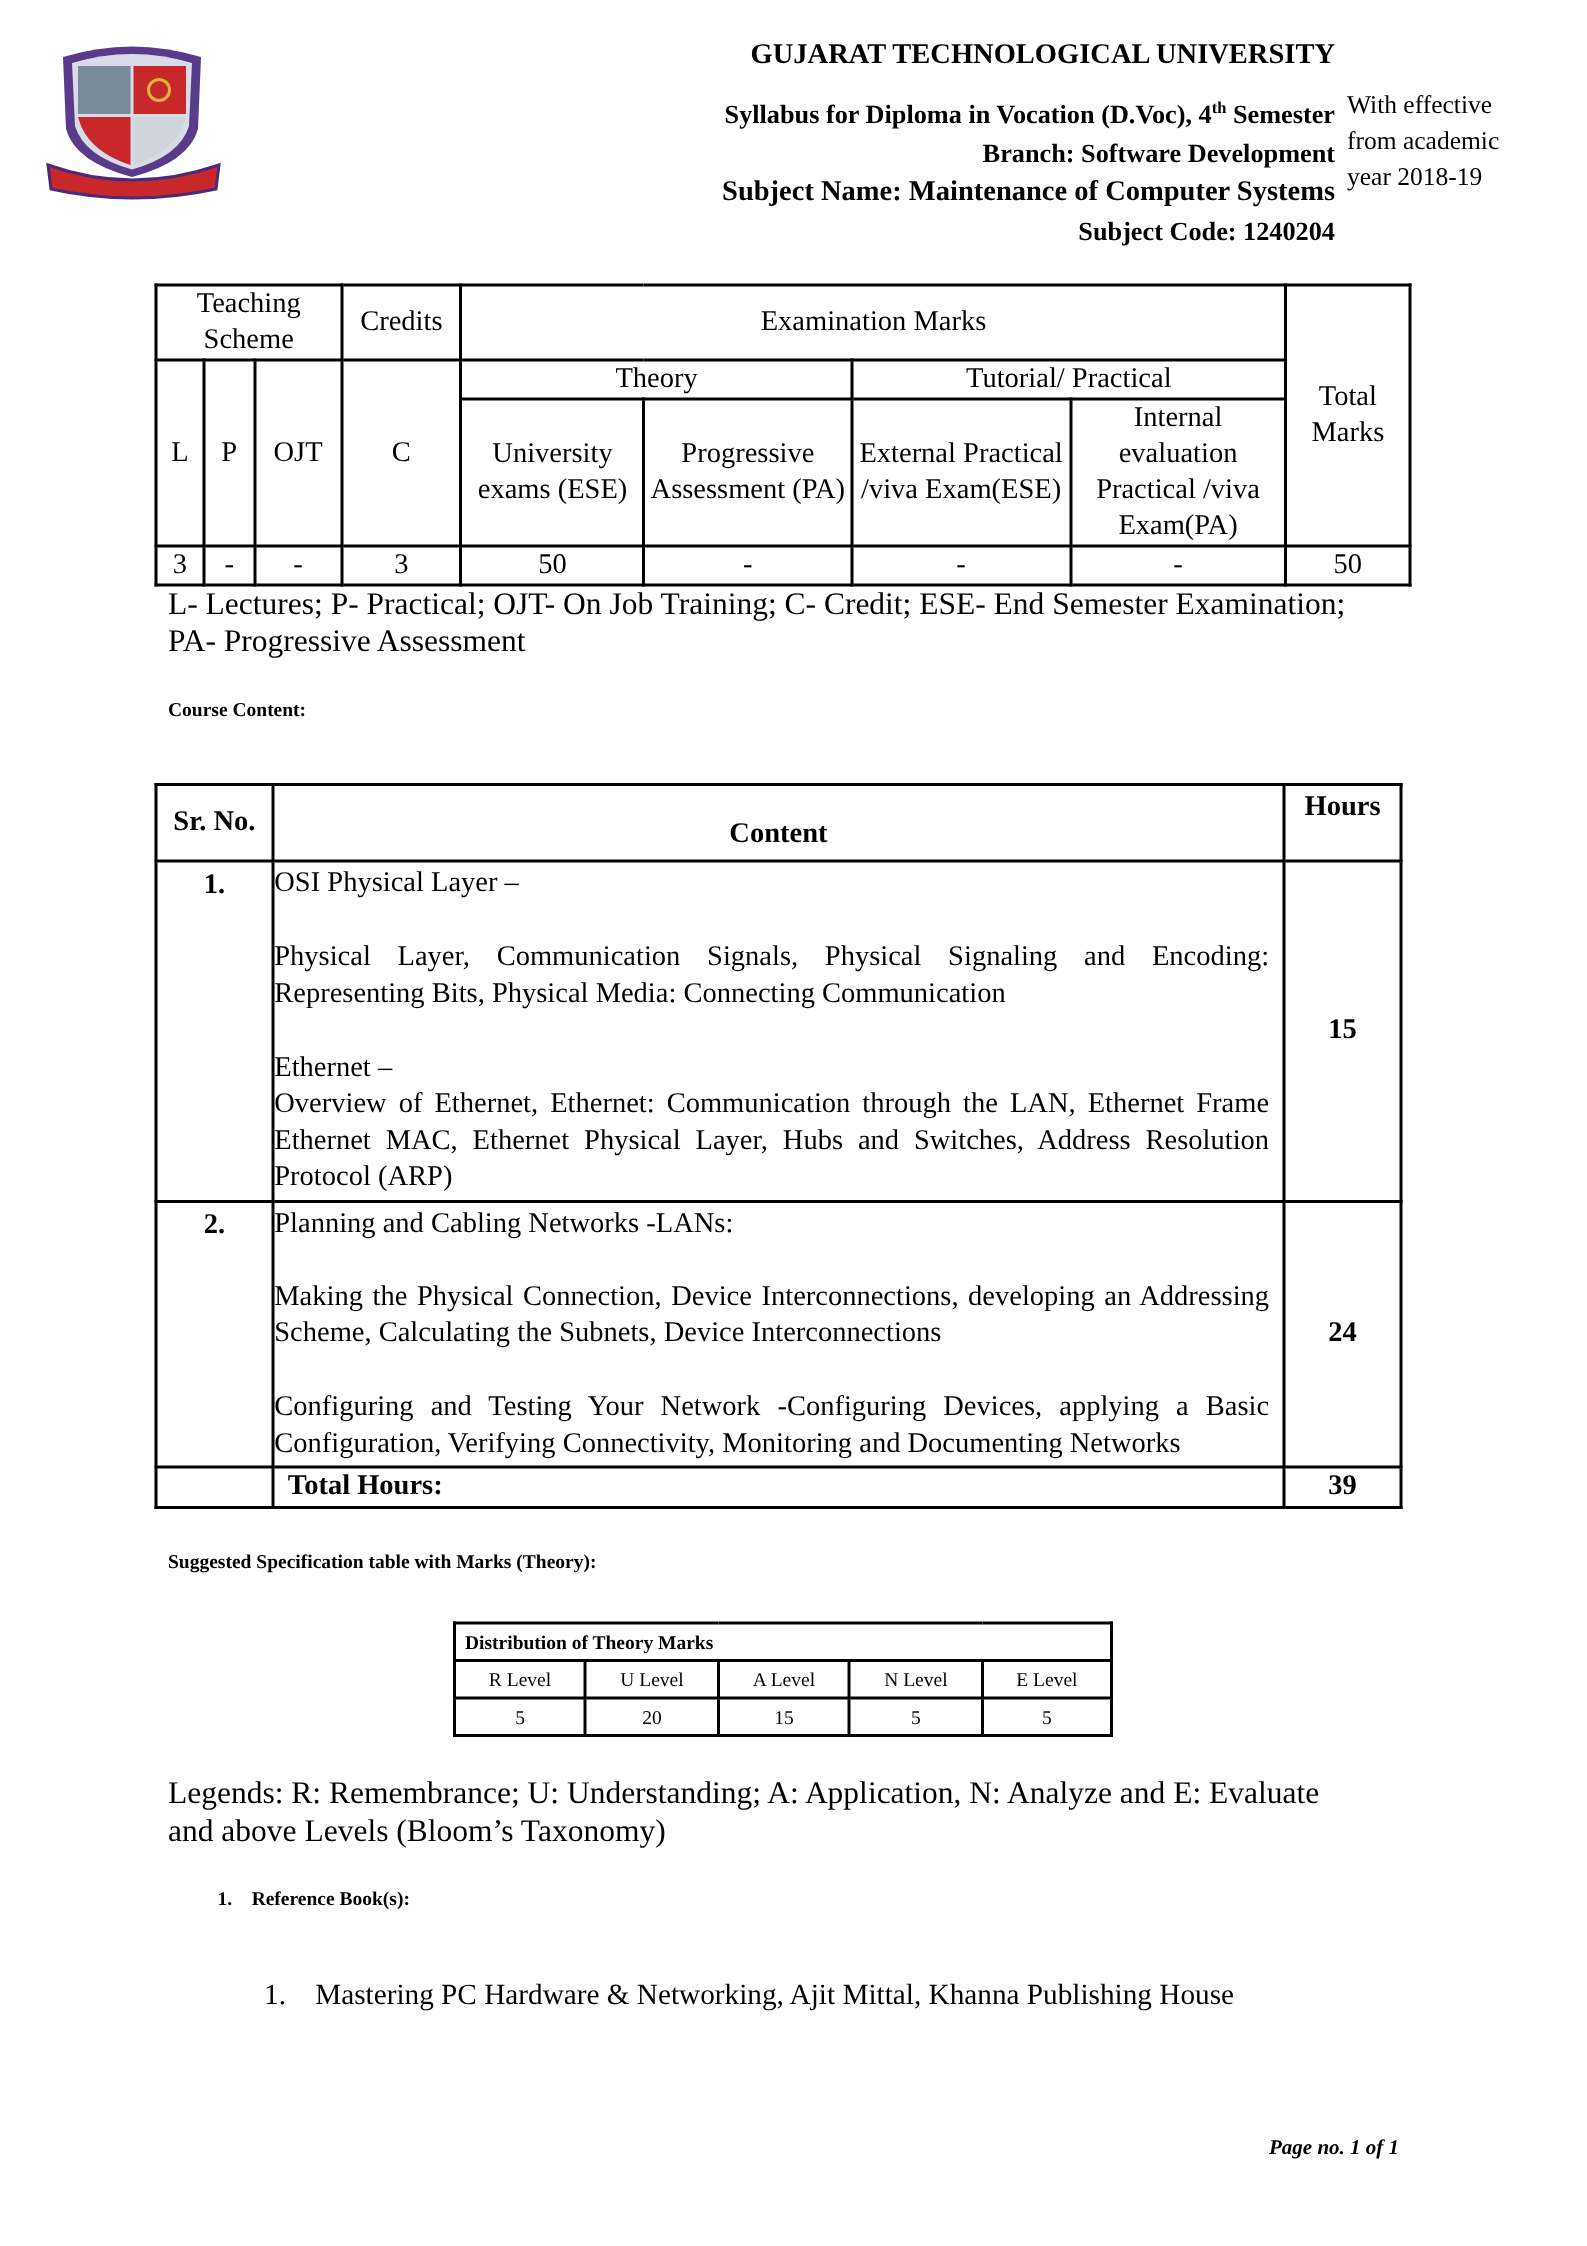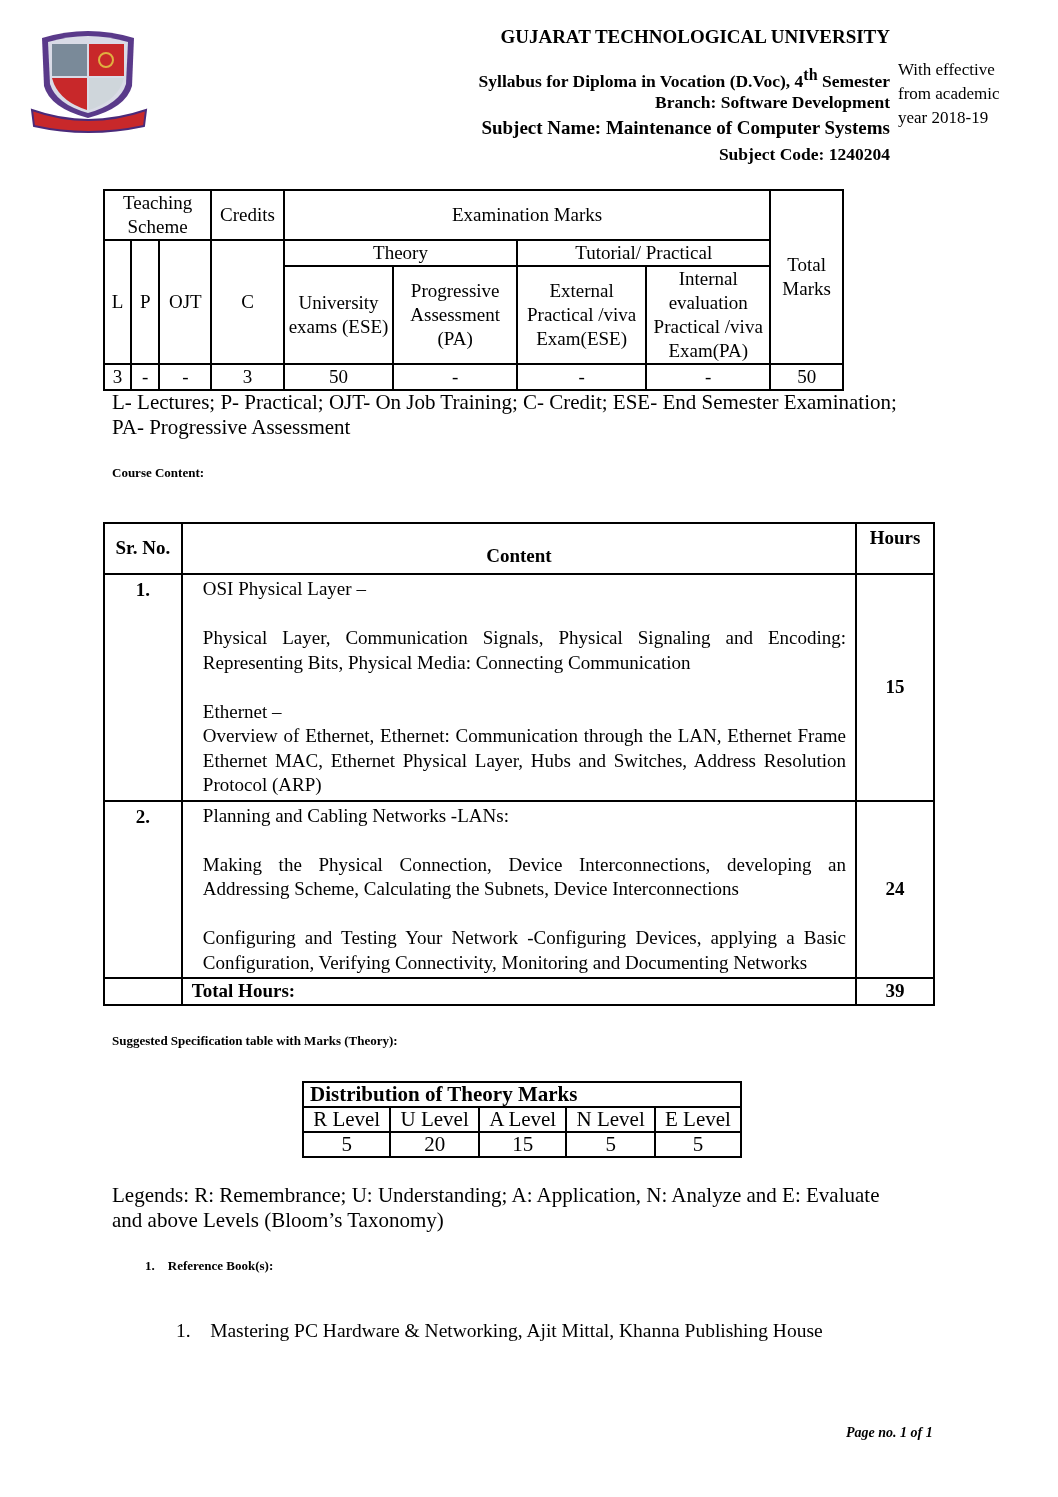--- a/index.html
+++ b/index.html
@@ -11,37 +11,37 @@
   .logo { left: 28px; top: 26px; width: 122px; height: 108px; }
   .hdr { left: 250px; width: 640px; text-align: right; font-weight: bold; }
   .h-univ { top: 26px; font-size: 19px; }
   .h-line { font-size: 17.5px; }
   .h1 { top: 66px; } .h2 { top: 92px; } .h3 { top: 117px; font-size: 19px; } .h4 { top: 144px; }
   .effective { left: 898px; top: 58px; width: 140px; font-weight: normal; font-size: 17px; line-height: 24px; }
 
   table { border-collapse: collapse; }
   td, th { border: 2px solid #000; padding: 0; font-weight: normal; text-align: center; vertical-align: middle; }
 
-  .scheme { left: 103px; top: 189px; width: 741px; font-size: 19px; line-height: 24px; }
+  .scheme { left: 103px; top: 189px; width: 838px; font-size: 19px; line-height: 24px; }
   .scheme td { height: 24px; }
 
   .legend-note { left: 112px; top: 390px; width: 820px; font-size: 21px; line-height: 25px; }
   .section-title { font-weight: bold; font-size: 13px; }
   .cc-title { left: 112px; top: 465px; }
 
   .content { left: 103px; top: 510px; width: 832px; font-size: 19px; line-height: 24.5px; margin-top: 12px; }
   .content th { font-weight: bold; }
-  .content td.txt { text-align: justify; padding: 2px 9px 2px 20px; vertical-align: top; }
+  .content td.txt { text-align: justify; padding: 2px 9px 2px 0; vertical-align: top; }
   .content td.sr { vertical-align: top; font-weight: bold; padding-top: 3px; }
   .content td.hrs { font-weight: bold; }
   .para { margin: 0; }
   .gap { height: 24.5px; }
 
   .spec-title { left: 112px; top: 1033px; }
-  .spec { left: 302px; top: 1081px; width: 440px; font-size: 21px; line-height: 23px; }
+  .spec { left: 302px; top: 1081px; width: 440px; font-size: 13px; line-height: 23px; }
   .spec td { padding: 0 3px; }
   .spec .dist { font-weight: bold; text-align: left; padding-left: 6px; }
 
   .legend2 { left: 112px; top: 1183px; width: 800px; font-size: 21px; line-height: 25px; }
   .ref-title { left: 145px; top: 1258px; }
   .ref-item { left: 176px; top: 1306px; font-size: 19.5px; margin-top: 14px; }
   .footer { left: 846px; top: 1425px; font-style: italic; font-weight: bold; font-size: 14px; }
 </style>
 </head>
 <body>
@@ -53,21 +53,21 @@
     <rect x="24" y="18" width="35" height="32" fill="#7a8a99"></rect>
     <rect x="61" y="18" width="35" height="32" fill="#c8282a"></rect>
     <path d="M24 52 L59 52 L59 84 Q34 76 26 58 Z" fill="#c8282a"></path>
     <path d="M61 52 L96 52 L94 58 Q86 76 61 84 Z" fill="#cfd6db"></path>
     <circle cx="78" cy="34" r="7" fill="none" stroke="#e0b040" stroke-width="2"></circle>
     <path d="M4 84 Q60 104 118 84 L116 100 Q60 112 6 100 Z" fill="#c8282a" stroke="#4a2a7a" stroke-width="2"></path>
   </svg>
 </div>
 
 <div class="abs hdr h-univ">GUJARAT TECHNOLOGICAL UNIVERSITY</div>
-<div class="abs hdr h-line h1"><span>Syllabus for Diploma in Vocation (D.Voc), 4</span><sup style="font-size:16px">th</sup><span> Semester</span></div>
+<div class="abs hdr h-line h1"><span>Syllabus for Diploma in Vocation (D.Voc), 4</span><sup style="font-size:11px">th</sup><span> Semester</span></div>
 <div class="abs hdr h-line h2">Branch: Software Development</div>
 <div class="abs hdr h-line h3">Subject Name: Maintenance of Computer Systems</div>
 <div class="abs hdr h-line h4">Subject Code: 1240204</div>
 <div class="abs effective">
   <div>With effective</div>
   <div>from academic</div>
   <div>year 2018-19</div>
 </div>
 
 <table class="abs scheme">

